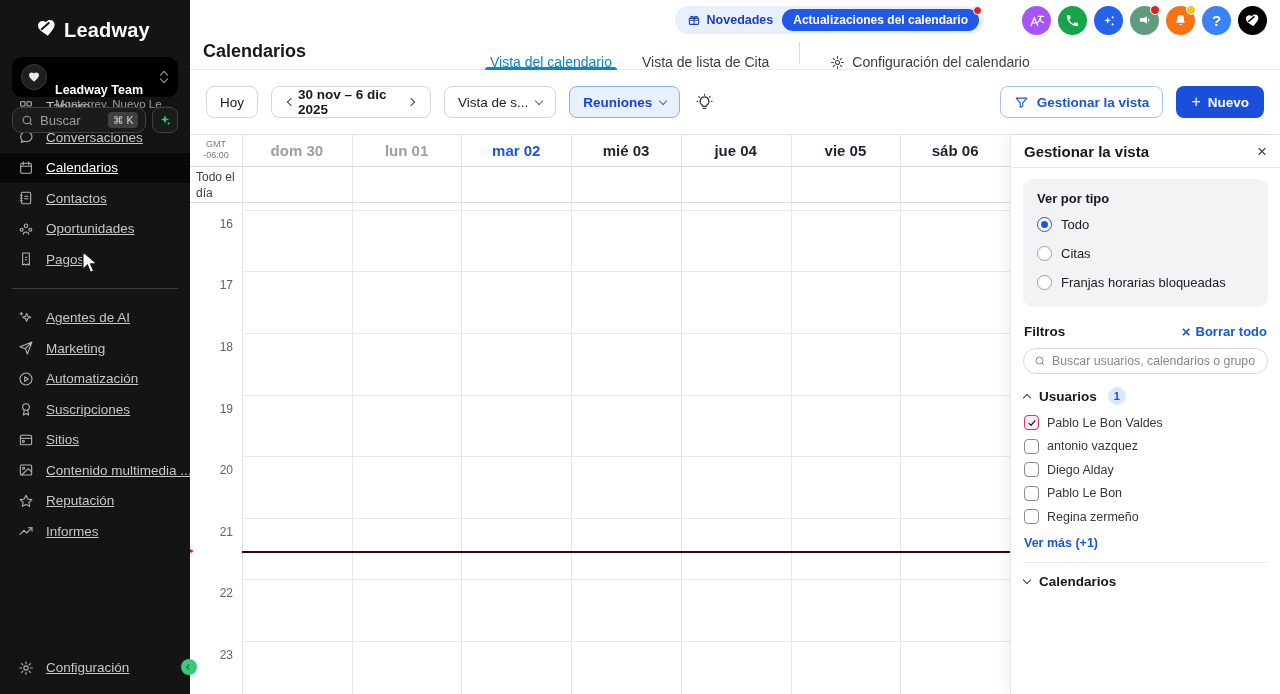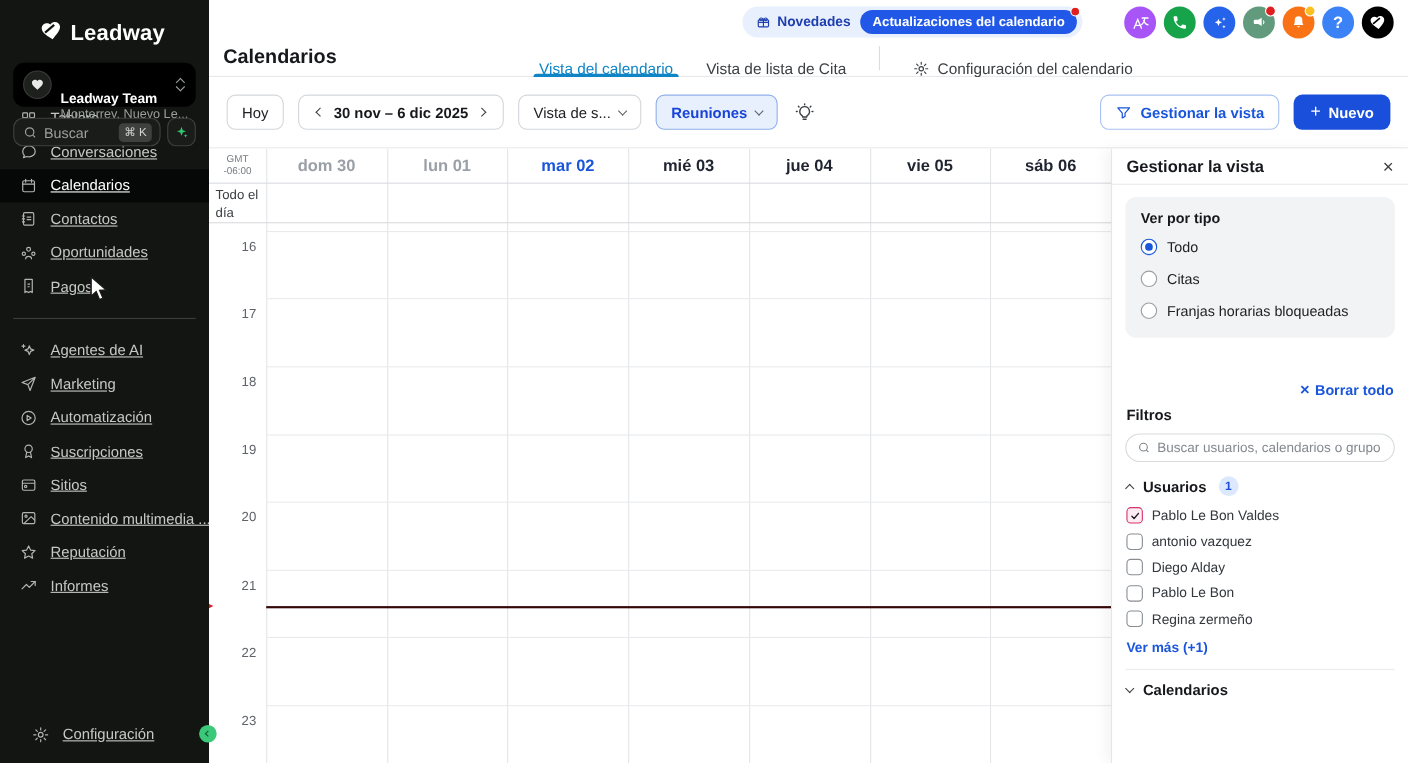--- a/index.html
+++ b/index.html
@@ -36,21 +36,21 @@
   .sbox input::placeholder { color:#9aa09c; }
   .kbd { background:#3e413e; color:#d3d7d3; font-size:10.5px; border-radius:4px; padding:2px 5px; white-space:nowrap; }
   .ai-btn { width:26px; height:26px; border:1px solid #3f423f; background:#1a1c1a; border-radius:8px;
             display:flex; align-items:center; justify-content:center; cursor:pointer; }
   .snav { margin-top:19px; }
   .sitem { height:30.5px; display:flex; align-items:center; gap:12px; padding-left:18px; font-size:13.5px;
            color:#c5c9c6; cursor:pointer; white-space:nowrap;text-decoration:underline; }
   .sitem .nic { color:#b2b6b3; flex:none; }
   .sitem.active { background:#060807; color:#fff; }
   .sdiv { height:1px; background:#3b3e3b; margin:13px 12px 14px; }
-  .sfoot { position:absolute; left:11px; bottom:11px; width:100%; }
+  .sfoot { position:absolute; left:0; bottom:11px; width:100%; }
   .collapse-btn { position:absolute; left:181px; top:659px; width:16px; height:16px; border-radius:50%;
                   background:#3bc878; z-index:60; display:flex; align-items:center; justify-content:center;
                   color:#0b5e33; cursor:pointer; }
   .collapse-btn .chev { width:4px; height:4px; border-width:1.8px; }
 
   
   .tophead { position:absolute; left:190px; top:0; right:0; height:70px; background:#fff; border-bottom:1px solid #e7e9ec; }
   .page-title { position:absolute; left:13px; top:41px; font-size:18px; font-weight:700; color:#16181c; }
   .tabs { position:absolute; left:300px; top:36px; height:34px; display:flex; align-items:center; gap:30px; }
   .tab { position:relative; height:100%; display:flex; align-items:flex-end; gap:7px; font-size:14px;
@@ -70,21 +70,21 @@
   .av { position:relative; width:29px; height:29px; border-radius:50%; display:flex; align-items:center;
         justify-content:center; cursor:pointer; color:#fff; }
   .badge-dot { position:absolute; top:-1px; right:-1px; width:10px; height:10px; border-radius:50%; border:1.5px solid #fff; }
 
   
   .toolbar { position:absolute; left:190px; top:70px; right:0; height:65px; background:#fff;
              border-bottom:1px solid #e2e4e8; display:flex; align-items:center; padding:0 16px; gap:13px; }
   .tbtn { border:1px solid #d3d7db; background:#fff; border-radius:8px; height:32px; display:flex;
           align-items:center; gap:8px; padding:0 13px; font-size:13.5px; color:#202124; font-weight:500;
           cursor:pointer; font-family:inherit; white-space:nowrap; }
-  .date-nav { border:1px solid #d3d7db; border-radius:8px; height:32px; width:187px; display:flex;
+  .date-nav { border:1px solid #d3d7db; border-radius:8px; height:32px; width:160px; display:flex;
               align-items:center; justify-content:space-between; padding:0 12px; }
   .date-nav .nav-arrow { color:#3c4043; cursor:pointer; padding:4px; display:flex; }
   .date-lbl { font-size:13.5px; font-weight:700; color:#16181c; }
   .sel-blue { background:#e9f0fd; border-color:#8fb0ea; color:#1743d6; font-weight:700; }
   .sel-blue .chev { color:#5f6368; }
   .tb-spacer { flex:1; }
   .btn-manage { border:1px solid #a9c2f2; background:#fff; color:#1a56db; font-weight:700; border-radius:8px;
                 height:32px; display:flex; align-items:center; gap:8px; padding:0 13px; font-size:13.5px;
                 cursor:pointer; font-family:inherit; }
   .btn-new { background:#1a4fdb; color:#fff; border:none; border-radius:8px; height:32px; display:flex;
@@ -121,21 +121,21 @@
   .p-close { font-size:17px; color:#3c4043; cursor:pointer; line-height:1; }
   .p-graybox { margin:11px 12px 0; background:#f1f3f5; border-radius:10px; padding:12px 14px 14px; }
   .p-box-lbl { font-size:13px; font-weight:600; color:#16181c; }
   .radio-row { display:flex; align-items:center; gap:9px; margin-top:7px; height:22px; font-size:13px;
                color:#202124; cursor:pointer; }
   .radio { width:15px; height:15px; border-radius:50%; border:1.5px solid #9aa0a6; background:#fff; flex:none;
            display:flex; align-items:center; justify-content:center; }
   .radio.sel { border-color:#1a56db; }
   .radio.sel::after { content:''; width:7px; height:7px; border-radius:50%; background:#1a56db; }
   .p-filters { margin:17px 13px 0; display:flex; align-items:center; justify-content:space-between; }
-  .p-filters-lbl { font-size:13.5px; font-weight:700; color:#16181c;margin-top:46px; }
+  .p-filters-lbl { font-size:13.5px; font-weight:700; color:#16181c; }
   .p-clear { display:flex; align-items:center; gap:5px; color:#1a56db; font-size:13px; font-weight:700; cursor:pointer; }
   .p-search { margin:9px 12px 0; height:26px; border:1px solid #d7dadd; border-radius:14px; display:flex;
               align-items:center; gap:6px; padding:0 10px; }
   .p-search input { border:none; outline:none; flex:1; font-size:12.3px; color:#3c4043; background:transparent;
                     font-family:"Liberation Sans", sans-serif; }
   .p-search input::placeholder { color:#84898f; }
   .p-sec { margin:13px 13px 0; display:flex; align-items:center; gap:9px; cursor:pointer; }
   .p-sec-lbl { font-size:13.5px; font-weight:700; color:#16181c; }
   .p-sec .chev { color:#3c4043; }
   .count-badge { width:18px; height:18px; border-radius:50%; background:#dce8fd; color:#1d4ed8; font-size:11px;

